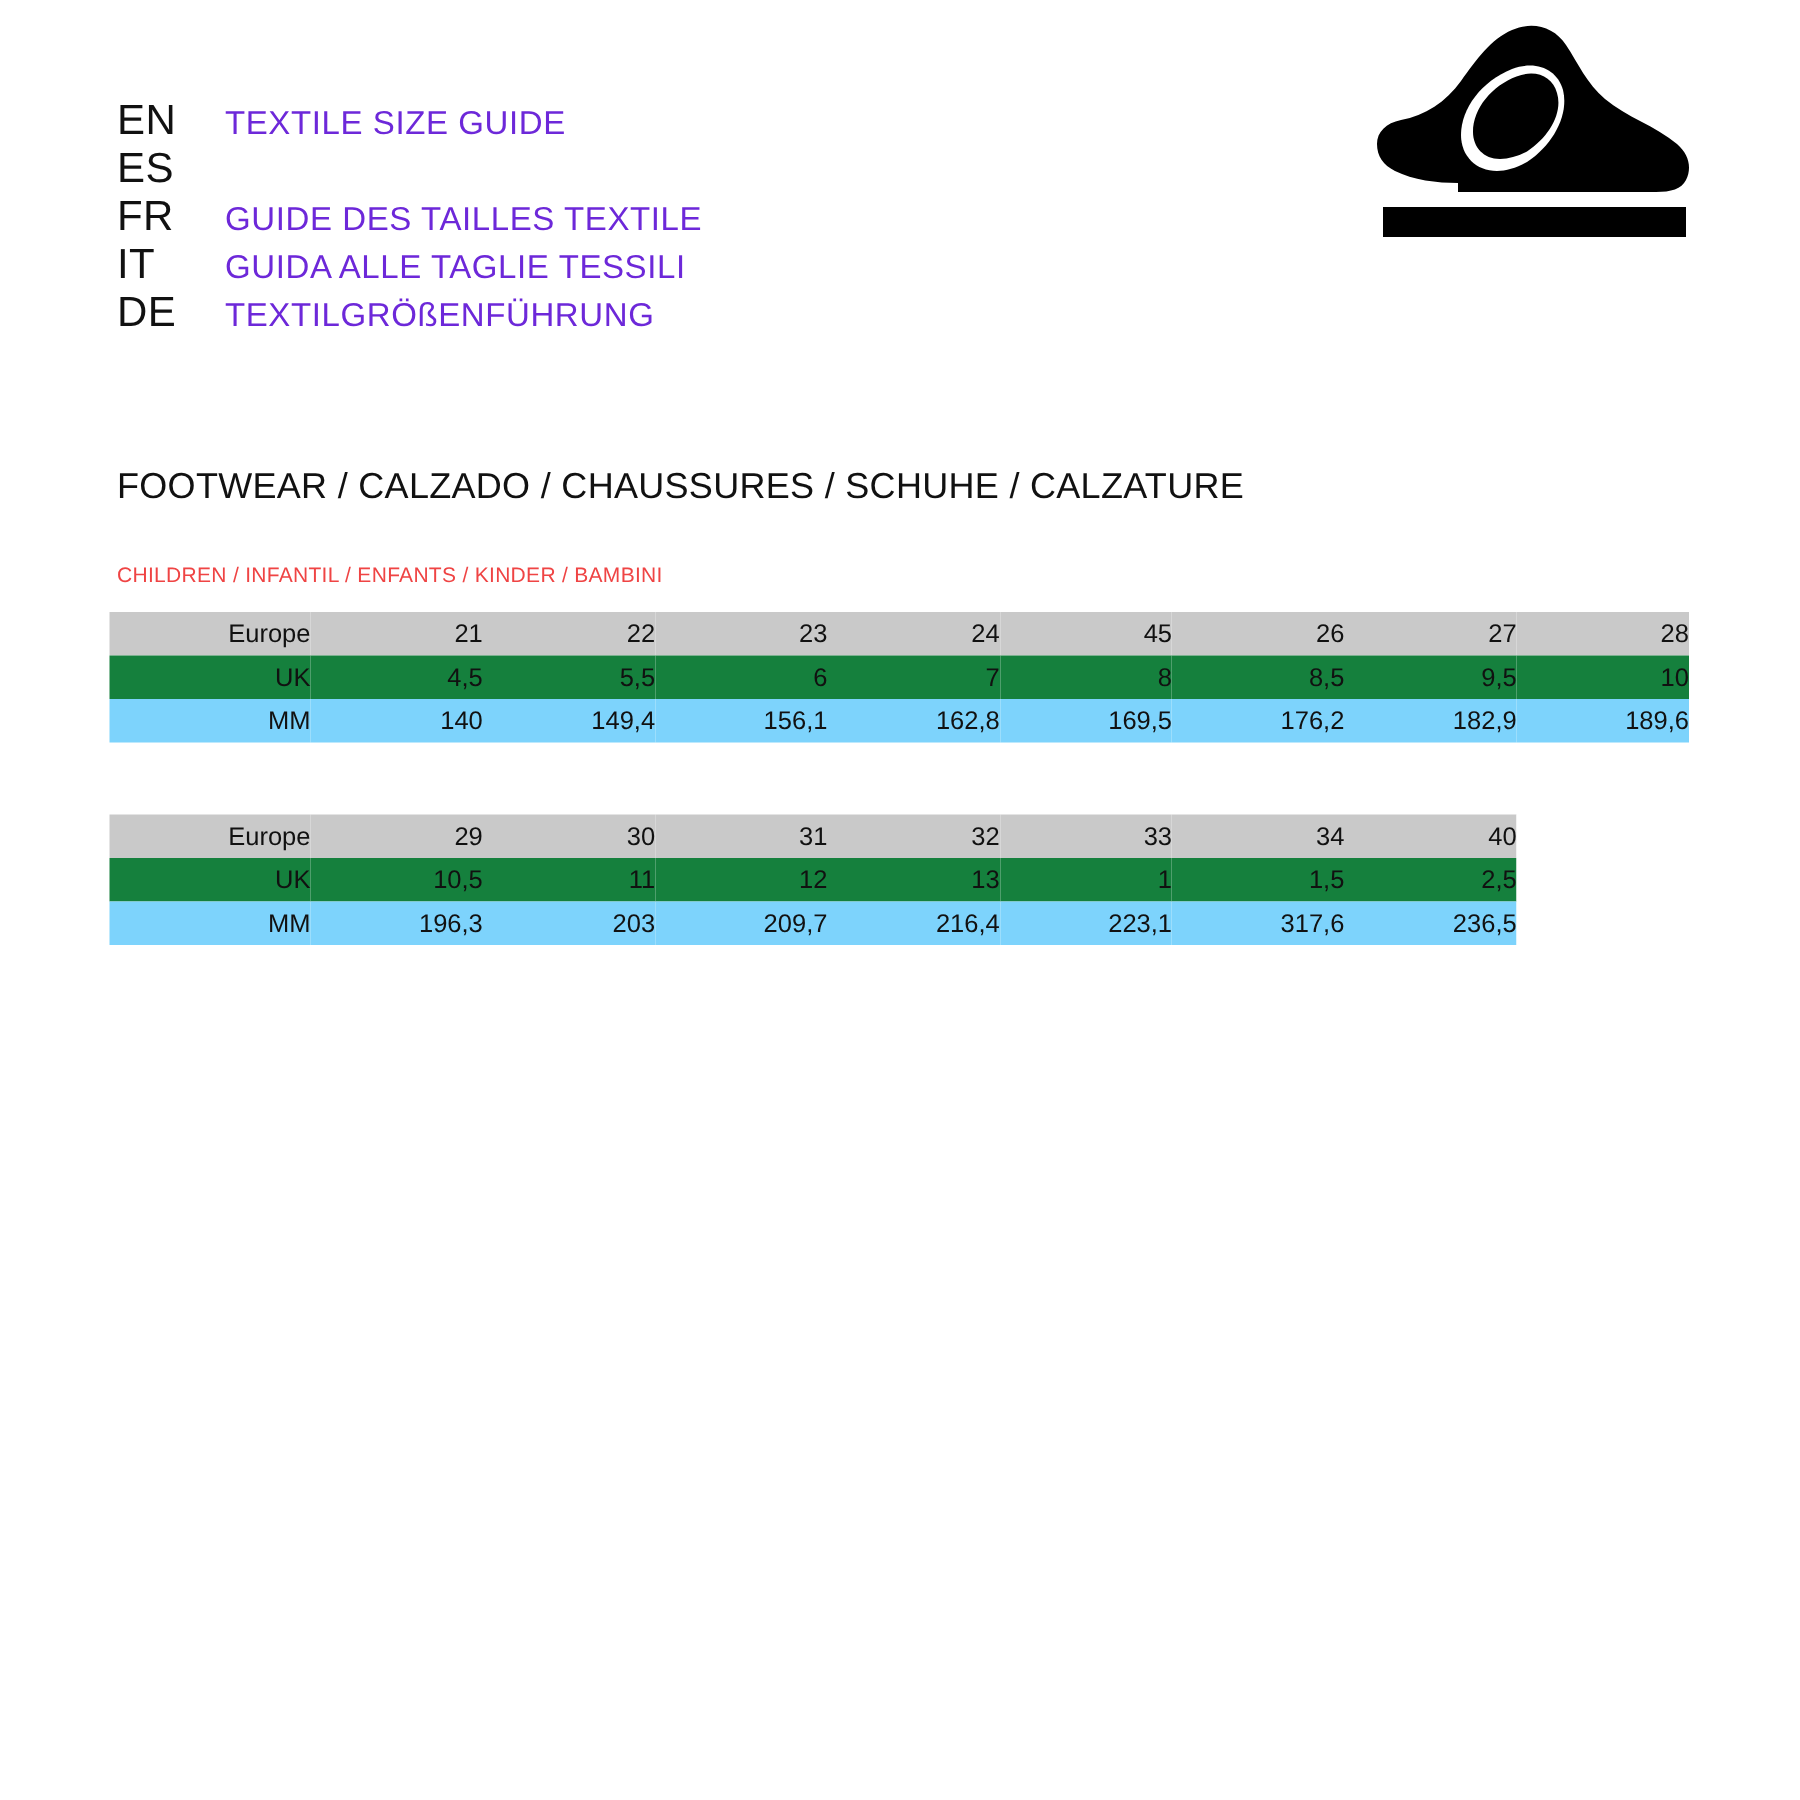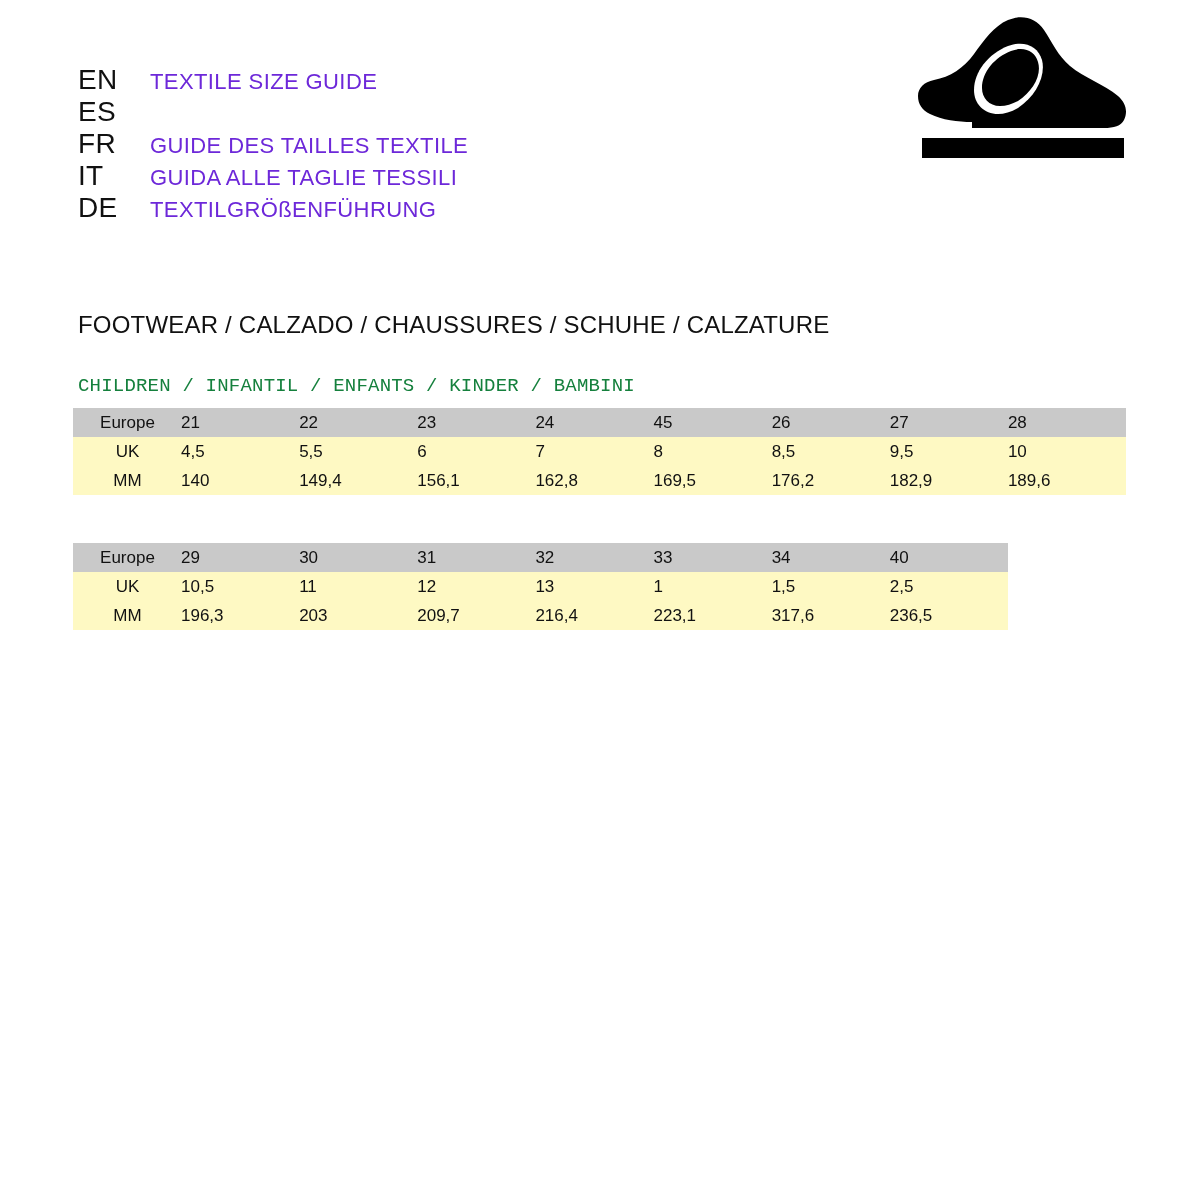--- a/index.html
+++ b/index.html
@@ -72,55 +72,54 @@
     font-size: 24px;
     font-weight: normal;
     letter-spacing: 0.2px;
     color: #111111;
   }
 
   .sub-title {
     position: absolute;
     left: 78px;
     top: 375px;
-    font-size: 19px;
+    font-size: 14px;
     font-weight: 400;
     letter-spacing: 0.2px;
-    color: #15803d;
-    font-family: Liberation Mono, monospace;
+    color: #ef4444;
   }
 
   
   .size-table {
     position: absolute;
     left: 73px;
     width: 1053px;
     border-collapse: collapse;
     table-layout: fixed;
   }
   #table-1 { top: 408px; }
   #table-2 { top: 543px; }
 
   .size-table td {
     height: 29px;
     font-size: 17px;
     color: #111111;
-    text-align: left;
+    text-align: right;
     vertical-align: middle;
     padding: 0;
     border: none;
   }
   .size-table td.label {
-    text-align: center;
-    padding-left: 1px;
+    text-align: right;
+    padding-left: 27px;
     width: 107px;
   }
   .row-head td { background: #c9c9c9; }
-  .row-alt td  { background: #fef9c3; }
-  .row-shade td{ background: #fef9c3; }
+  .row-alt td  { background: #15803d; }
+  .row-shade td{ background: #7dd3fc; }
 
   .spacer-cell { background: #ffffff !important; }
 </style>
 </head>
 <body>
 
 <div class="page">
 
   <div class="header">
     <div class="lang-list">

